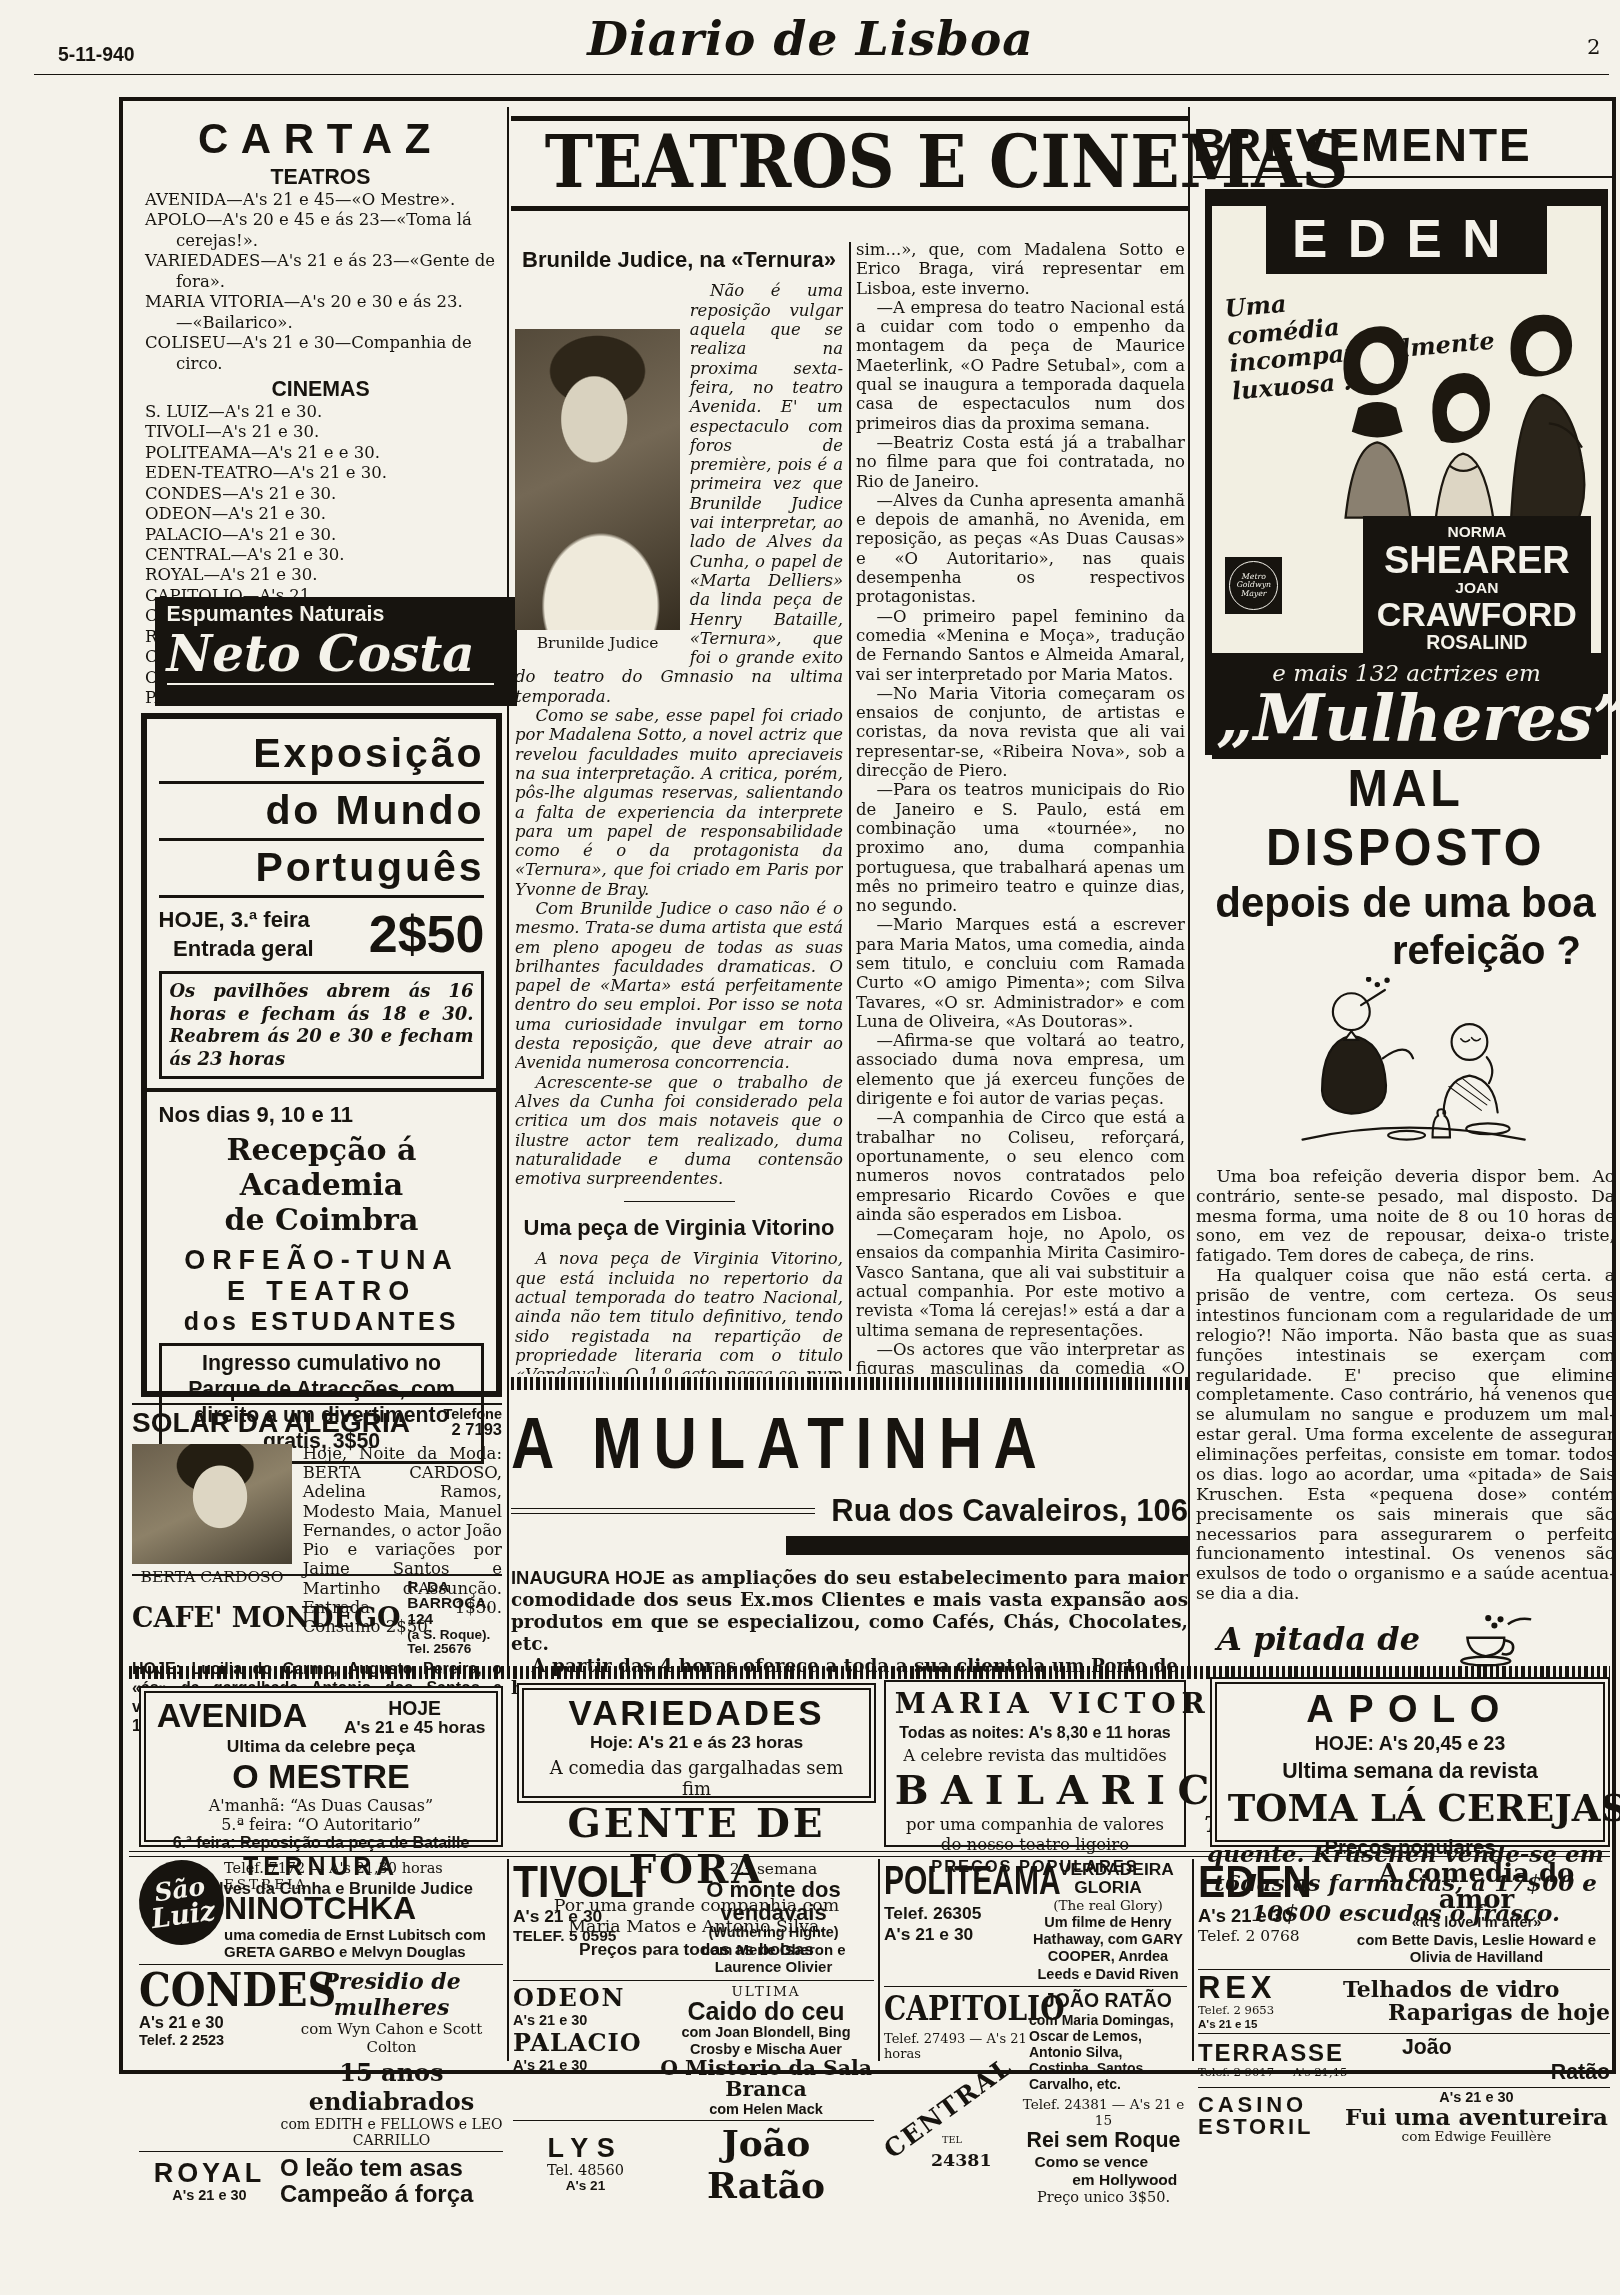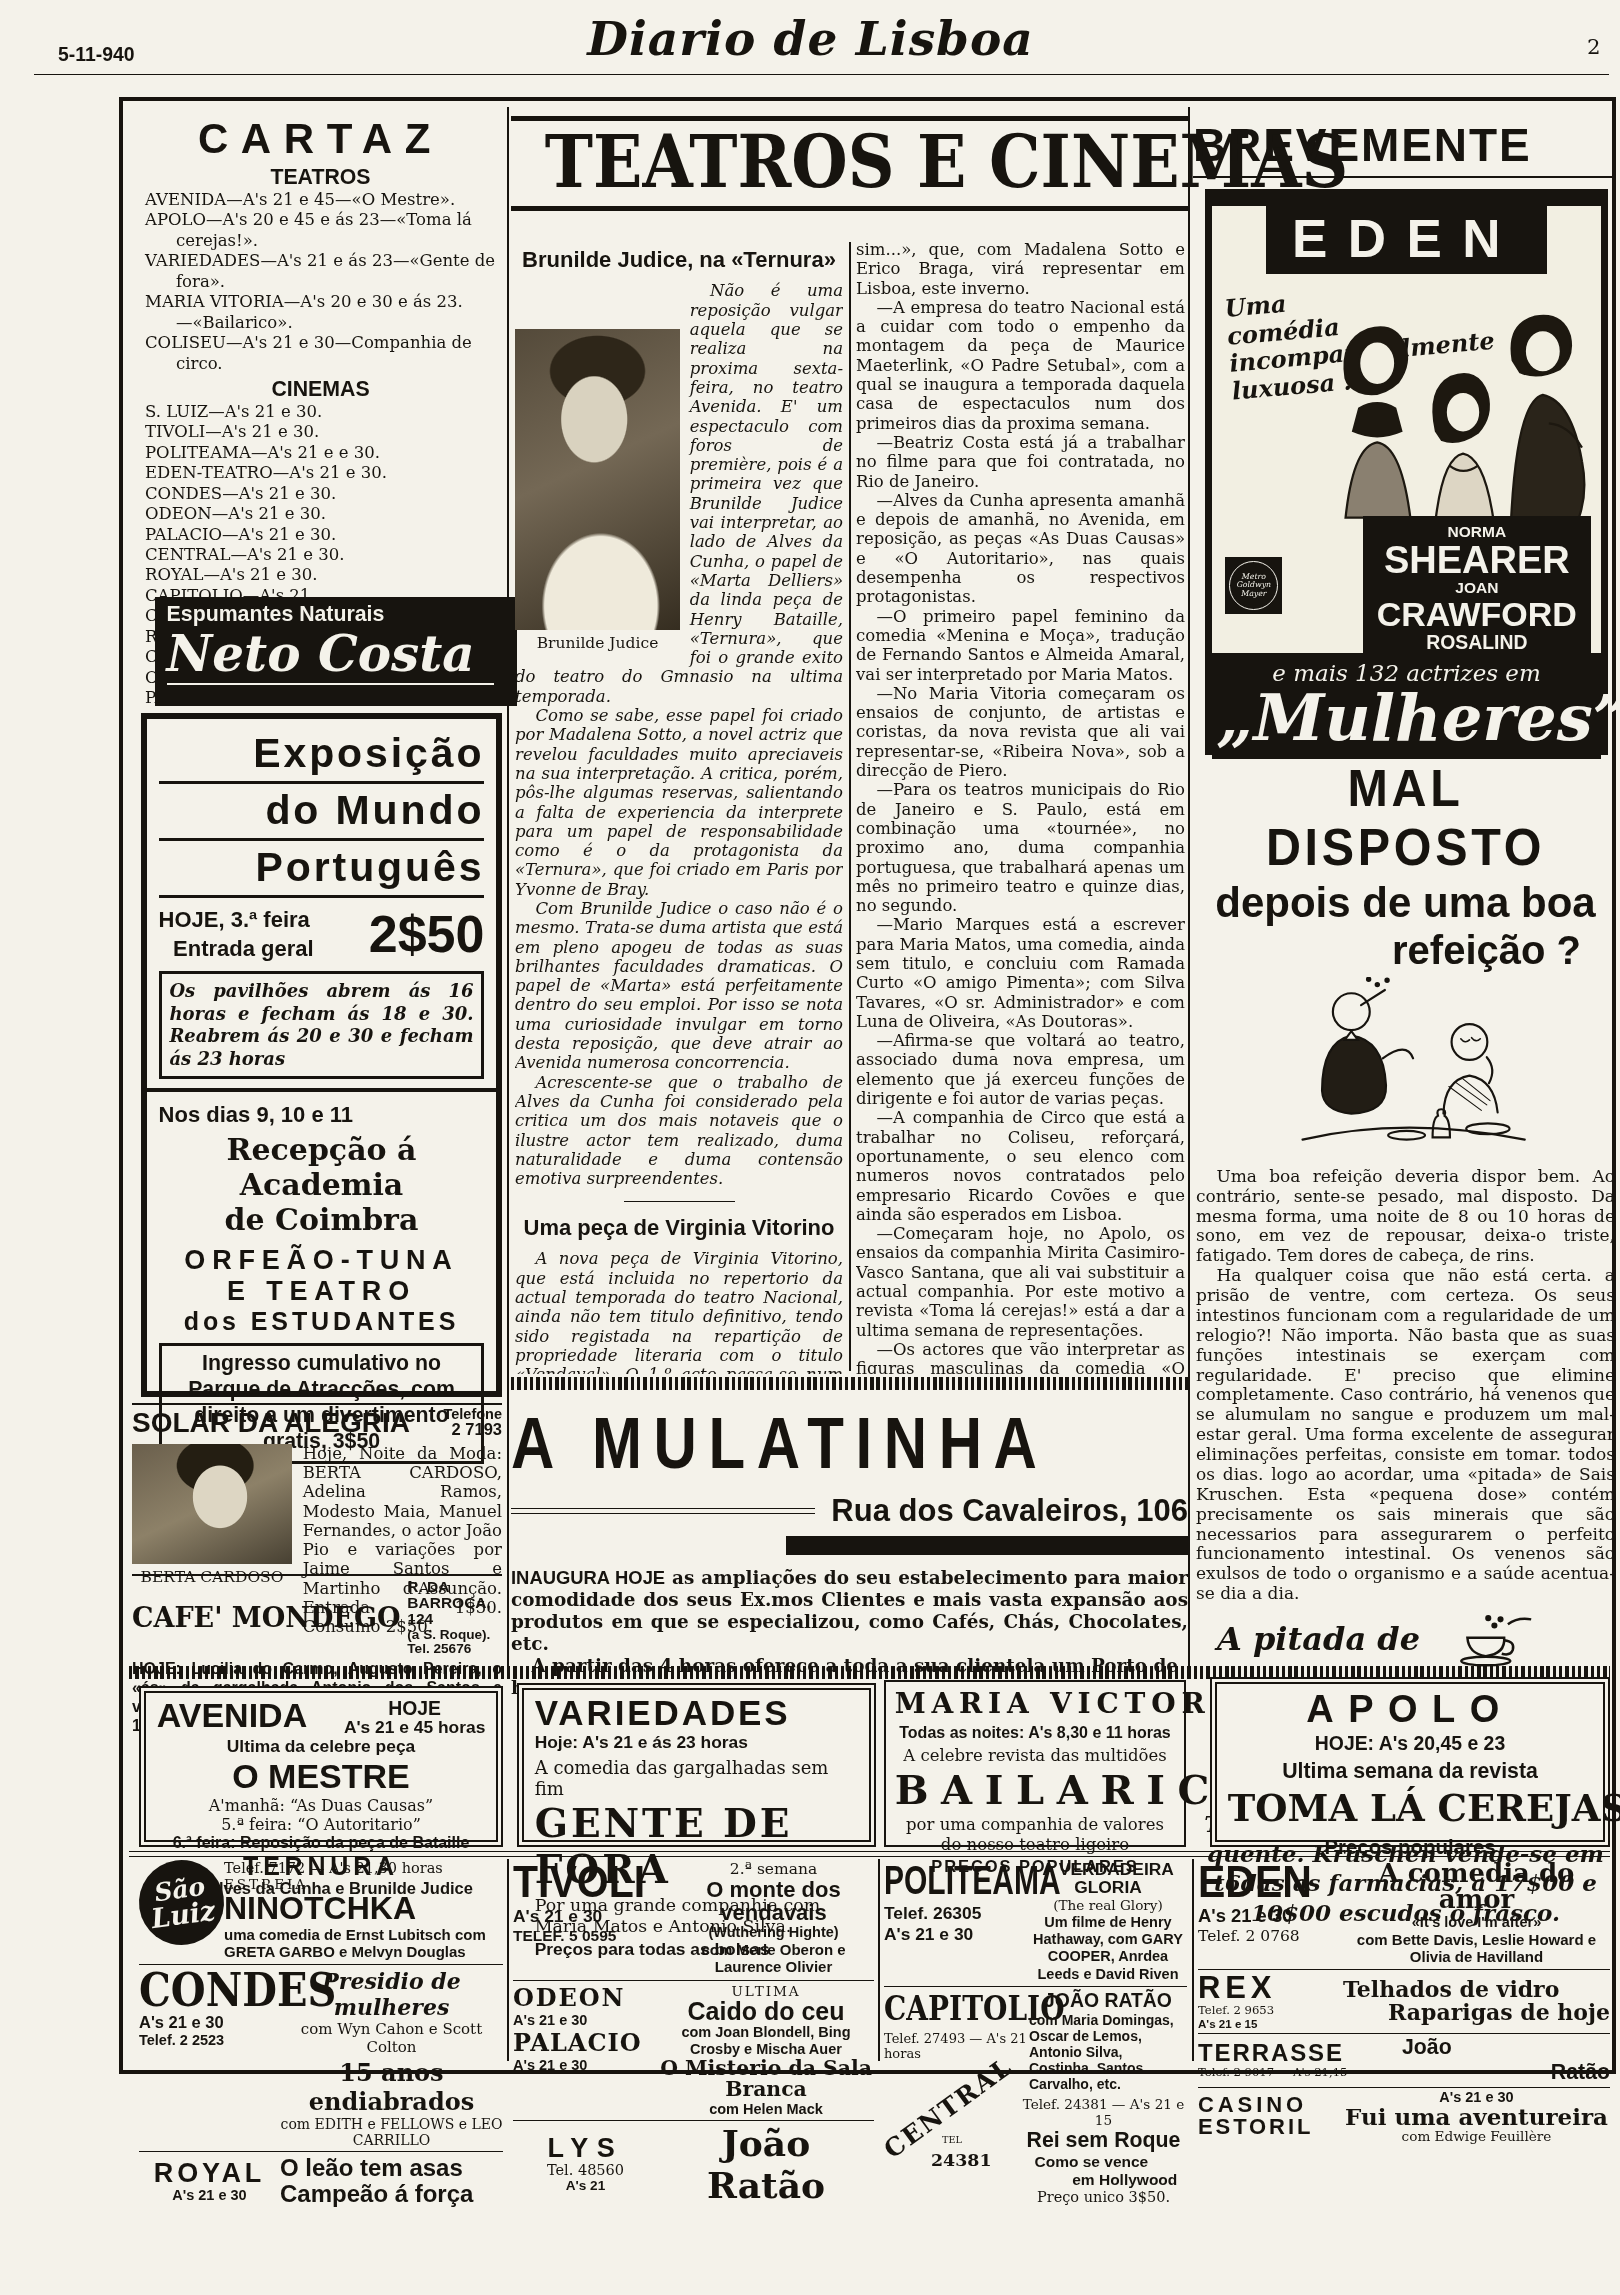--- a/index.html
+++ b/index.html
@@ -293,21 +293,21 @@
     </div>
     <div class="sans b ctr" style="font-size:17.4px">Ultima da celebre peça</div>
     <div class="cine-nm ctr" style="font-size:34px;margin-top:1.9px">O MESTRE</div>
     <div class="ctr" style="font-size:16px;margin-top:2.9px">A'manhã: “As Duas Causas”</div>
     <div class="ctr" style="font-size:16px">5.ª feira: “O Autoritario”</div>
     <div class="sans b ctr" style="font-size:16px">6.ª feira: Reposição da peça de Bataille</div>
     <div class="cine-nm ctr" style="font-size:25px;letter-spacing:4.8px;margin-top:1.9px">TERNURA</div>
     <div class="sans b ctr" style="font-size:16.5px">com Alves da Cunha e Brunilde Judice</div>
   </div>
 
-  <div class="abs box2" style="left:517px;top:1683px;width:359px;height:164px;padding:4.8px 10.7px;box-sizing:border-box;">
+  <div class="abs box2" style="left:517px;top:1683px;width:359px;height:120px;padding:4.8px 10.7px;box-sizing:border-box;text-align:center">
     <div class="cine-nm" style="font-size:35px;letter-spacing:2.9px">VARIEDADES</div>
     <div class="sans b" style="font-size:17.4px;margin-top:1.9px">Hoje: A's 21 e ás 23 horas</div>
     <div style="font-size:18px;margin-top:4.8px">A comedia das gargalhadas sem fim</div>
     <div class="b" style="font-size:39px;letter-spacing:2.9px;margin-top:1px">GENTE DE FORA</div>
     <div style="font-size:17.4px;margin-top:2.9px;line-height:1.2">Por uma grande companhia com Maria Matos e Antonio Silva.</div>
     <div class="sans b" style="font-size:17.4px;margin-top:1.9px">Preços para todas as bolsas</div>
   </div>
 
   <div class="abs" style="left:884px;top:1680px;width:302px;height:167px;border:2.9px solid #17140f;padding:4.8px 8.7px;box-sizing:border-box;text-align:center">
     <div class="b" style="font-size:28px;letter-spacing:5.8px;white-space:nowrap">MARIA VICTORIA</div>

